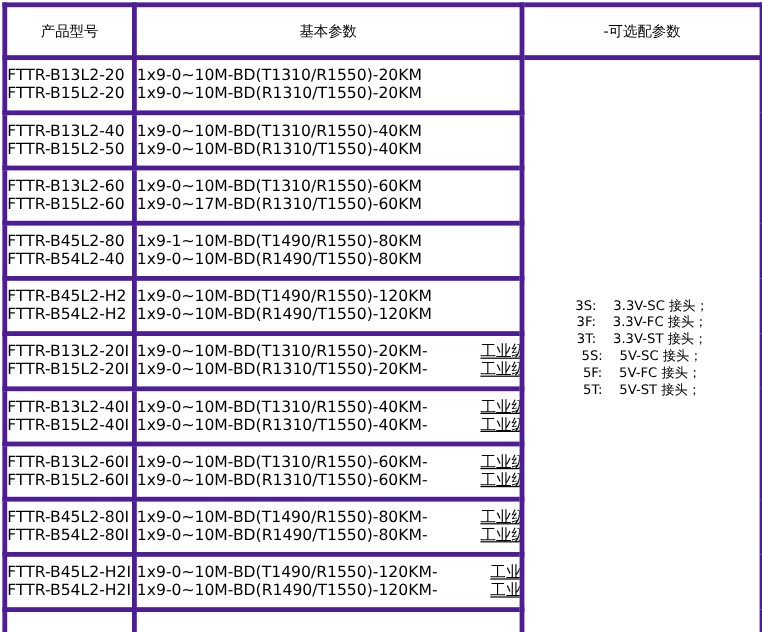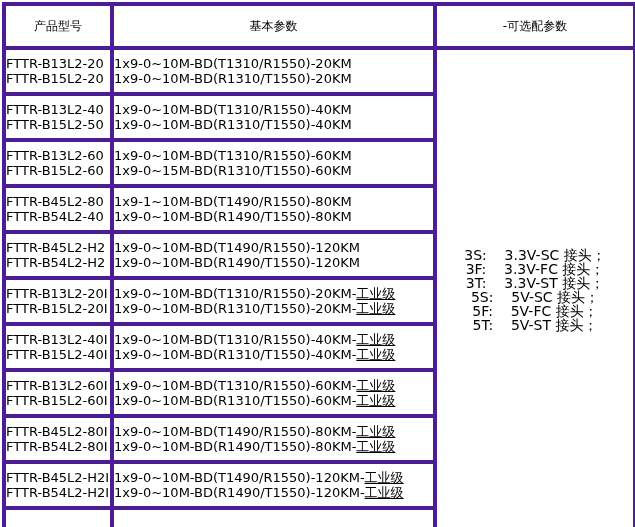--- a/index.html
+++ b/index.html
@@ -38,25 +38,25 @@
   }
   .cell-line {
     line-height: 15px;
     white-space: nowrap;
   }
   td.optional-cell {
     text-align: center;
     vertical-align: middle;
   }
   .opt-line {
-    font-size: 14px;
+    font-size: 11px;
     line-height: 14px;
     white-space: pre;
   }
-  .u { text-decoration: underline; }
+  .u { text-decoration: underline; margin-left: 44px; }
   tr.empty-row td { height: 19px; }
   tr.footer-row td { height: 25px; border-bottom: 2px solid #000; }
 </style>
 </head>
 <body>
 
 <table class="spec">
   <colgroup>
     <col style="width:108px">
     <col style="width:323px">
@@ -100,21 +100,21 @@
     </td>
   </tr>
 
   <tr class="data-row">
     <td class="model-cell">
       <div class="cell-line">FTTR-B13L2-60</div>
       <div class="cell-line">FTTR-B15L2-60</div>
     </td>
     <td class="param-cell">
       <div class="cell-line"><span>1x9-0~10M-BD(T1310/R1550)-60KM</span><span class="u"></span></div>
-      <div class="cell-line"><span>1x9-0~15M-BD(R1310/T1550)-60KM</span><span class="u"></span></div>
+      <div class="cell-line"><span>1x9-0~17M-BD(R1310/T1550)-60KM</span><span class="u"></span></div>
     </td>
   </tr>
 
   <tr class="data-row">
     <td class="model-cell">
       <div class="cell-line">FTTR-B45L2-80</div>
       <div class="cell-line">FTTR-B54L2-40</div>
     </td>
     <td class="param-cell">
       <div class="cell-line"><span>1x9-1~10M-BD(T1490/R1550)-80KM</span><span class="u"></span></div>

